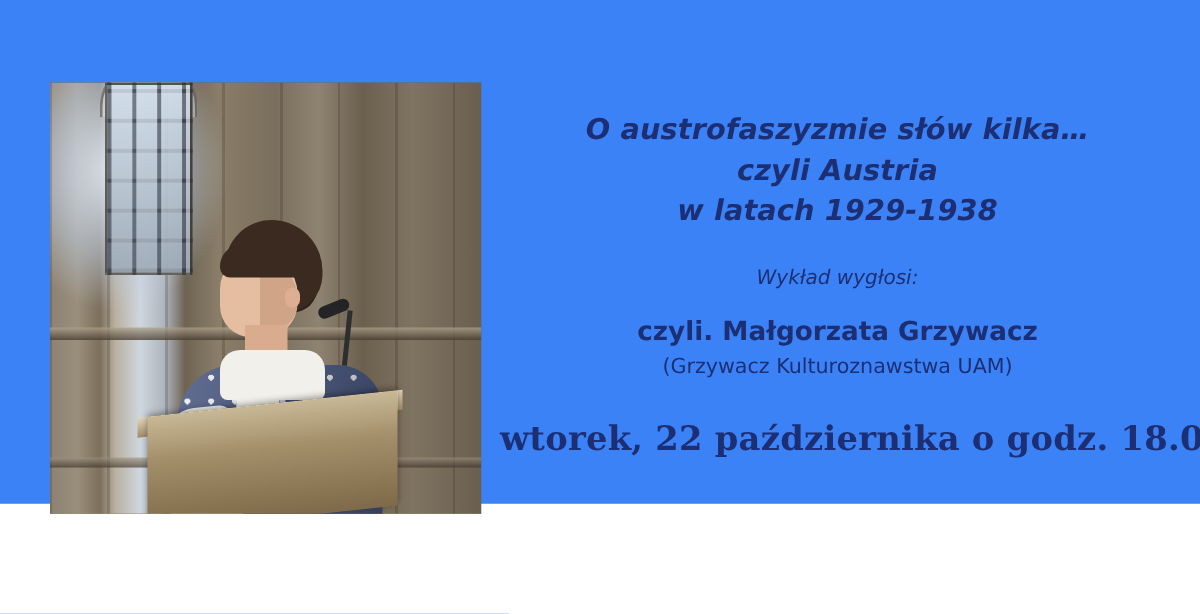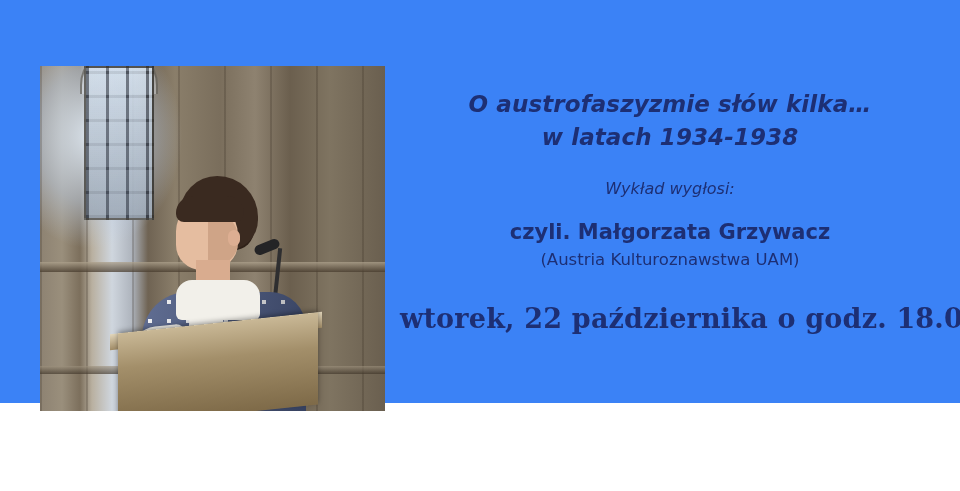--- a/index.html
+++ b/index.html
@@ -297,21 +297,22 @@
       </div>
 
       <div class="podium-top"></div>
       <div class="podium"></div>
     </div>
   </div>
 
   <div class="text-col">
     <div class="title">
       <span class="ln">O austrofaszyzmie słów kilka…</span>
-      <span class="ln">w latach 1934-1938</span>
+      <span class="ln">czyli Austria</span>
+      <span class="ln">w latach 1929-1938</span>
     </div>
     <div class="subtitle">Wykład wygłosi:</div>
     <div class="speaker">czyli. Małgorzata Grzywacz</div>
-    <div class="affiliation">(Austria Kulturoznawstwa UAM)</div>
+    <div class="affiliation">(Grzywacz Kulturoznawstwa UAM)</div>
     <div class="datetime">wtorek, 22 października o godz. 18.00</div>
   </div>
 
 </div>
 
 </body></html>

